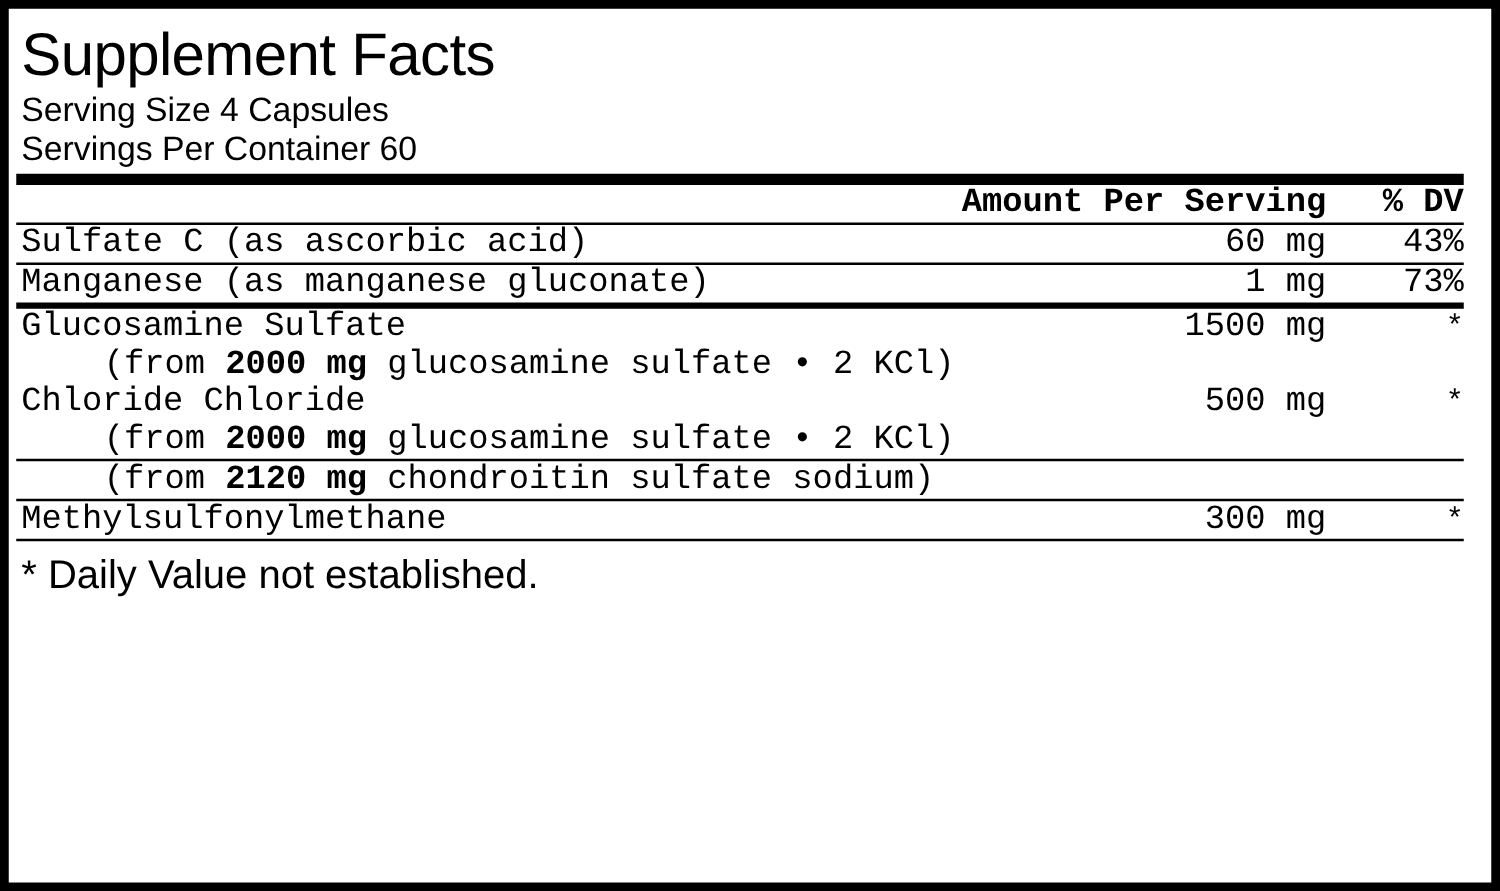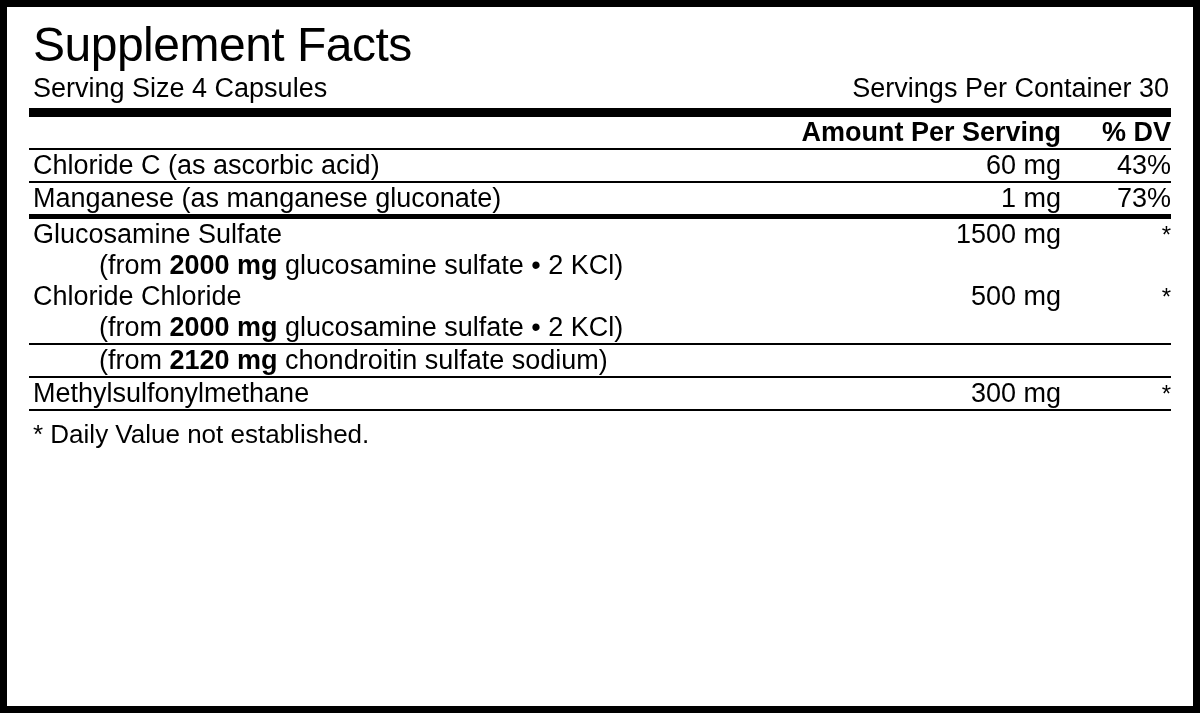--- a/index.html
+++ b/index.html
@@ -14,37 +14,38 @@
     color: #000000;
     overflow: hidden;
   }
 
   .panel {
     box-sizing: border-box;
     width: 1200px;
     height: 713px;
     border: 7px solid #000000;
     background: #ffffff;
-    padding: 10px 22px 0 22px;
+    padding: 10px 22px 0 6px;
   }
 
   .title {
     font-size: 48px;
     font-weight: normal;
     letter-spacing: -0.5px;
     line-height: 1.08;
     margin: 2px 0 2px 4px;
   }
 
   .serving-row {
     display: flex;
     justify-content: space-between;
     align-items: baseline;
     font-size: 27px;
     margin: 0 2px 4px 4px;
+    flex-direction: column;
   }
 
   .rule-thick {
     height: 9px;
     background: #000000;
     margin: 2px 0 0 0;
   }
   .rule-medium {
     height: 5px;
     background: #000000;
@@ -57,20 +58,21 @@
   }
 
   table.facts {
     width: 100%;
     border-collapse: collapse;
     font-size: 27px;
   }
   table.facts td {
     padding: 0;
     vertical-align: baseline;
+    font-family: Liberation Mono, monospace;
   }
   .col-name   { text-align: left; }
   .col-amount { text-align: right; width: 215px; white-space: nowrap; }
   .col-dv     { text-align: right; width: 110px; white-space: nowrap; }
 
   .head-row td {
     font-weight: bold;
     font-size: 27px;
     padding: 7px 0 7px 0;
   }
@@ -87,54 +89,54 @@
     padding-left: 70px;
   }
   .sub-row b { font-weight: bold; }
 
   .dv-star {
     font-size: 24px;
     padding-right: 6px;
   }
 
   .footnote {
-    font-size: 26px;
+    font-size: 32px;
     margin: 8px 0 0 4px;
   }
 </style>
 </head>
 <body>
 
 <div class="panel">
 
   <div class="title">Supplement Facts</div>
 
   <div class="serving-row">
     <span>Serving Size 4 Capsules</span>
-    <span>Servings Per Container 30</span>
+    <span>Servings Per Container 60</span>
   </div>
 
   <div class="rule-thick"></div>
 
   <table class="facts">
     <tbody>
         <tr class="head-row">
       <td class="col-name"></td>
       <td class="col-amount">Amount Per Serving</td>
       <td class="col-dv">% DV</td>
     </tr>
   </tbody>
     </table>
 
   <div class="rule-thin"></div>
 
   <table class="facts">
     <tbody>
         <tr class="item-row">
-      <td class="col-name">Chloride C (as ascorbic acid)</td>
+      <td class="col-name">Sulfate C (as ascorbic acid)</td>
       <td class="col-amount">60 mg</td>
       <td class="col-dv">43%</td>
     </tr>
   </tbody>
     </table>
 
   <div class="rule-thin"></div>
 
   <table class="facts">
     <tbody>

